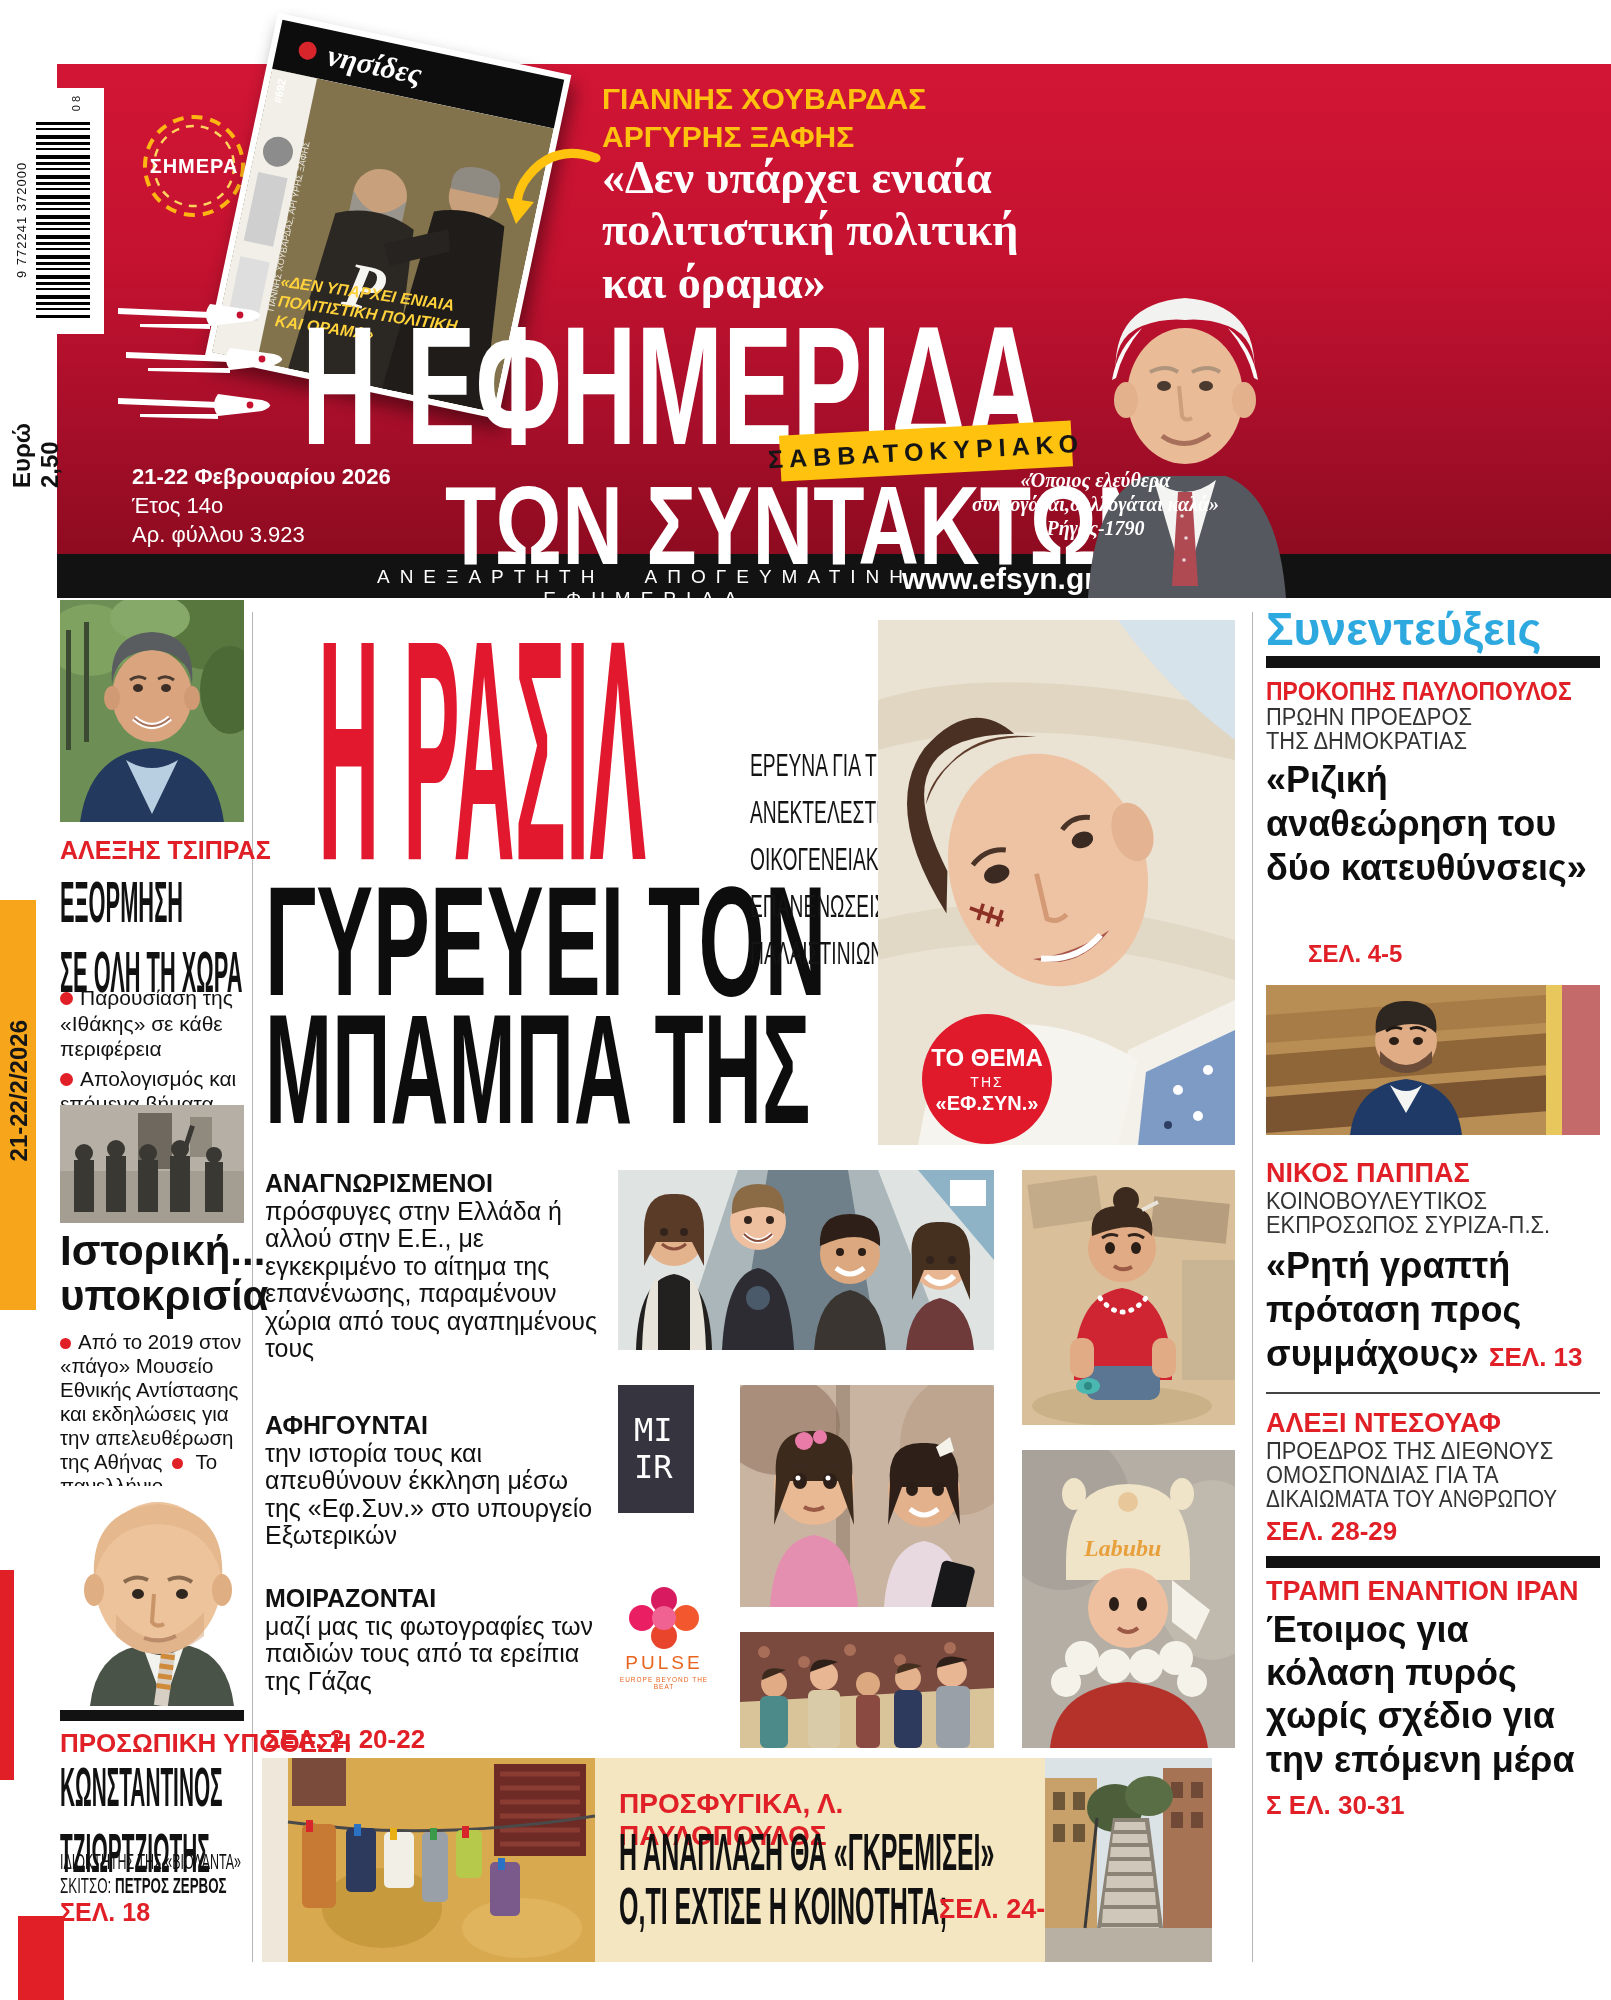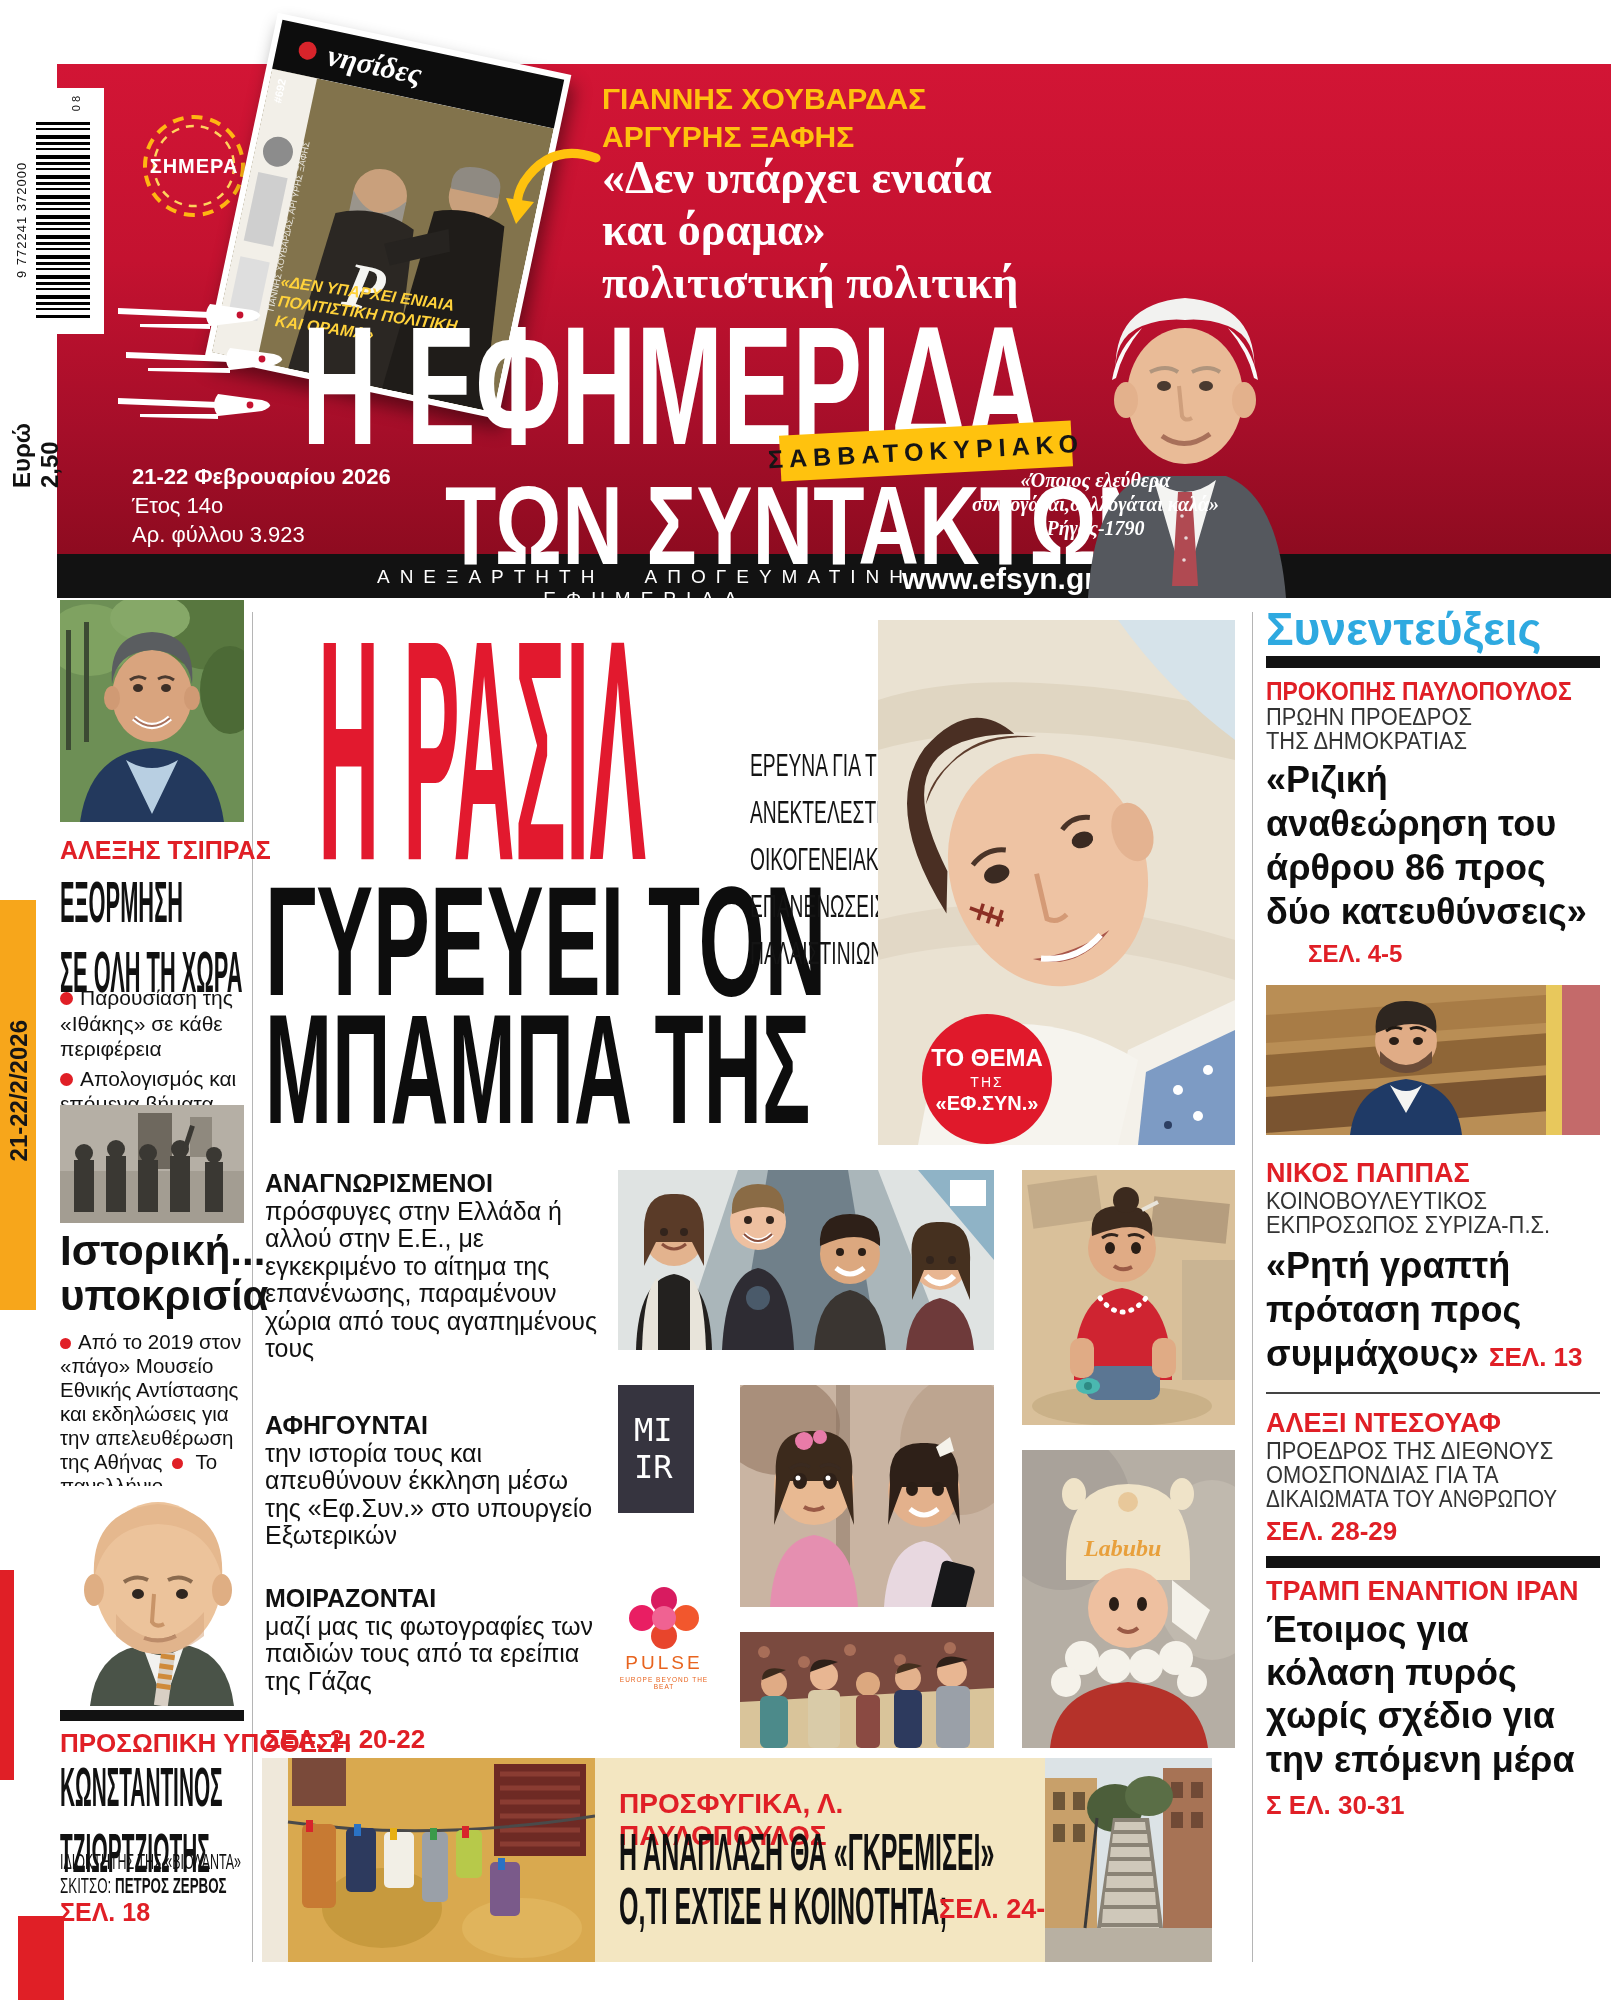--- a/index.html
+++ b/index.html
@@ -96,22 +96,22 @@
     <div>ΚΑΙ ΟΡΑΜΑ»</div>
   </div>
 </div>
 
 <div class="abs kick-y" style="left:602px;top:80px">
   <div>ΓΙΑΝΝΗΣ ΧΟΥΒΑΡΔΑΣ</div>
   <div>ΑΡΓΥΡΗΣ ΞΑΦΗΣ</div>
 </div>
 <div class="abs quote-w" style="left:602px;top:152px">
   <div>«Δεν υπάρχει ενιαία</div>
+  <div>πολιτιστική πολιτική</div>
   <div>και όραμα»</div>
-  <div>πολιτιστική πολιτική</div>
 </div>
 <svg class="abs" style="left:496px;top:140px" width="110" height="100" viewBox="0 0 110 100">
   <path d="M100 18 Q55 2 28 42 Q20 56 22 66" fill="none" stroke="#ffc20e" stroke-width="9" stroke-linecap="round"></path>
   <polygon points="10,58 38,62 20,84" fill="#ffc20e"></polygon>
 </svg>
 
 <svg class="abs" style="left:118px;top:296px" width="205" height="150" viewBox="0 0 205 150">
   <g fill="#fff">
     <polygon points="0,12 92,16 92,22 0,18"></polygon>
       <polygon points="22,28 92,28 92,33 22,31"></polygon>
@@ -606,21 +606,20 @@
 
 <div class="abs" style="left:1266px;top:602px;color:var(--blue);font-weight:bold;font-size:46px">Συνεντεύξεις</div>
 <div class="abs bar" style="left:1266px;top:656px;width:334px"></div>
 
 <div class="abs" style="left:1266px;top:676px"><span class="cond lk" style="font-size:26px;transform:scale(0.88,1)">ΠΡΟΚΟΠΗΣ ΠΑΥΛΟΠΟΥΛΟΣ</span></div>
 <div class="abs role" style="left:1266px;top:706px"><span class="cond" style="transform:scale(0.95,1)">ΠΡΩΗΝ ΠΡΟΕΔΡΟΣ</span></div>
 <div class="abs role" style="left:1266px;top:730px"><span class="cond" style="transform:scale(0.95,1)">ΤΗΣ ΔΗΜΟΚΡΑΤΙΑΣ</span></div>
 <div class="abs" style="left:1266px;top:758px">
   <div class="rh" style="line-height:1.22"><span>«Ριζική</span></div>
   <div class="rh" style="line-height:1.22"><span>αναθεώρηση του</span></div>
-  <div class="rh" style="line-height:1.22"><span>άρθρου 86 προς</span></div>
   <div class="rh" style="line-height:1.22"><span>δύο κατευθύνσεις»</span></div>
 </div>
 <div class="abs pg" style="left:1308px;top:940px;font-size:24px">ΣΕΛ. 4-5</div>
 
 <div class="abs" style="left:1266px;top:985px">
   <svg width="334" height="150" viewBox="0 0 334 150">
     <rect width="334" height="150" fill="#b98e55"></rect>
     <path d="M0 30 L334 6 L334 34 L0 58 Z" fill="#a87c46"></path>
     <path d="M0 70 L334 44 L334 76 L0 102 Z" fill="#8f6637"></path>
     <path d="M0 112 L334 86 L334 122 L0 148 Z" fill="#7a5430"></path>

